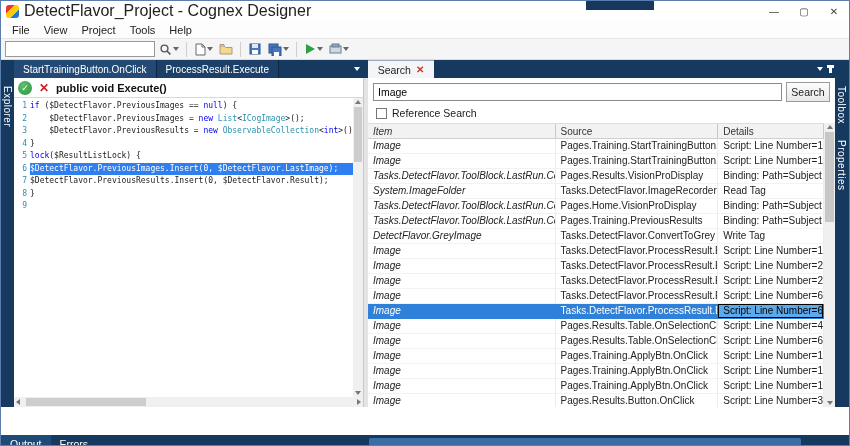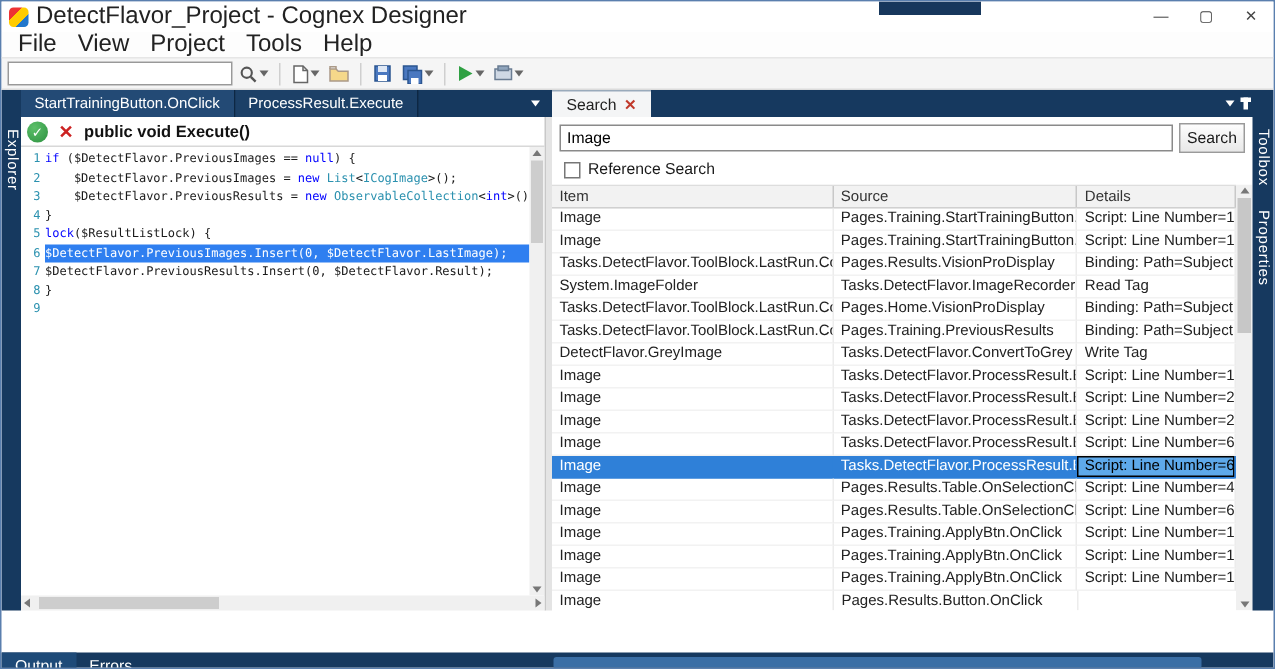--- a/index.html
+++ b/index.html
@@ -12,21 +12,21 @@
   .app-icon { width: 13px; height: 13px; border-radius: 3px; margin-right: 5px;
               background: linear-gradient(135deg,#e33 0 33%,#fc0 33% 66%,#27c 66% 100%); }
   .title-text { font-size: 16px; color: #222; }
   .titlebar-artifact { position: absolute; left: 585px; top: 0; width: 68px; height: 9px; background: #17375c; }
   .win-btns { margin-left: auto; display: flex; height: 100%; }
   .win-btn { width: 30px; display: flex; align-items: center; justify-content: center;
              font-size: 10px; color: #444; cursor: default; }
 
   
   .menubar { height: 17px; display: flex; align-items: center; padding-left: 4px; background: #fdfdfd; }
-  .menu-item { padding: 0 7px; font-size: 16px; color: #222; text-align: right; }
+  .menu-item { padding: 0 7px; font-size: 11px; color: #222; text-align: right; }
 
   
   .toolbar { height: 22px; background: #f5f5f5; border-top: 1px solid #e6e6e6; border-bottom: 1px solid #dcdcdc;
              display: flex; align-items: center; padding: 0 4px; gap: 2px; }
   .quick-search { width: 150px; height: 16px; border: 1px solid #999; font-size: 10px; padding: 0 3px; background: #fff; }
   .tb-btn { height: 18px; min-width: 18px; display: flex; align-items: center; justify-content: center; gap: 1px; padding: 0 2px; }
   .tb-sep { width: 1px; height: 15px; background: #cfcfcf; margin: 0 3px; }
   .caret-dn { width: 0; height: 0; border-left: 3px solid transparent; border-right: 3px solid transparent; border-top: 4px solid #666; }
   .caret-dn.white { border-top-color: #fff; }
 
@@ -90,21 +90,21 @@
   .checkbox { width: 11px; height: 11px; border: 1px solid #777; background: #fff; }
   .table-wrap { flex: 1; display: flex; overflow: hidden; }
   .table { flex: 1; display: flex; flex-direction: column; overflow: hidden; }
   .thead { display: flex; height: 16px; background: #f2f2f2; border-top: 1px solid #ddd; border-bottom: 1px solid #d0d0d0;
            font-size: 10px; color: #333; }
   .thead .hcell { padding: 0 5px; line-height: 15px; border-right: 1px solid #c8c8c8; }
   .tbody { flex: 1; overflow: hidden; }
   .trow { display: flex; height: 15px; font-size: 10px; color: #222; }
   .tcell { padding: 0 5px; line-height: 14px; white-space: nowrap; overflow: hidden; border-right: 1px solid #ececec;
            border-bottom: 1px solid #f2f2f2; }
-  .c0 { width: 188px; } .c1 { width: 163px; } .c2 { width: 106px; }
+  .c0 { width: 188px; font-style: italic; } .c1 { width: 163px; } .c2 { width: 106px; }
   .trow.selected { background: #2f80d8; color: #fff; }
   .trow.selected .tcell { border-color: #2f80d8; }
   .trow.selected .focuscell { background: #5ea9ea; color: #000; box-shadow: inset 0 0 0 1px #000; }
   .tscroll { width: 11px; background: #f0f0f0; display: flex; flex-direction: column; align-items: center; padding: 2px 0; }
   .tscroll .thumb { width: 9px; height: 90px; background: #c7c7c7; margin-top: 3px; }
 
   
   .bottombar { height: 17px; background: #16395f; display: flex; align-items: center; position: relative; margin-top: 28px; }
   .bottom-tab { color: #fff; font-size: 10.5px; padding: 0 9px; height: 100%; display: flex; align-items: center; }
   .bottom-tab.active { background: #1e4a78; }
@@ -363,20 +363,21 @@
                 <div class="tcell c2">Script: Line Number=10</div>
               </div>
               <div class="trow">
                 <div class="tcell c0">Image</div>
                 <div class="tcell c1">Pages.Training.ApplyBtn.OnClick</div>
                 <div class="tcell c2">Script: Line Number=10</div>
               </div>
               <div class="trow">
                 <div class="tcell c0">Image</div>
                 <div class="tcell c1">Pages.Results.Button.OnClick</div>
+                <div class="tcell c2">Script: Line Number=3</div>
               </div>
             </div>
         </div>
         <div class="tscroll">
           <div class="tri up"></div>
           <div class="thumb"></div>
           <div class="tri dn"></div>
         </div>
       </div>
     </div>

